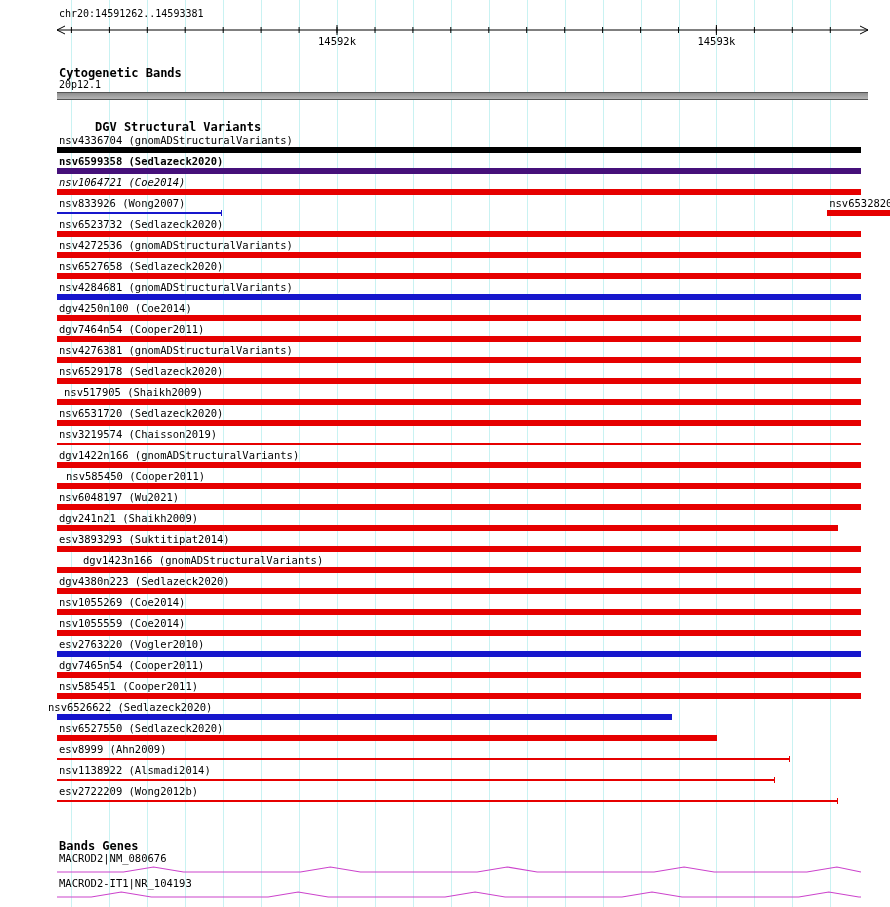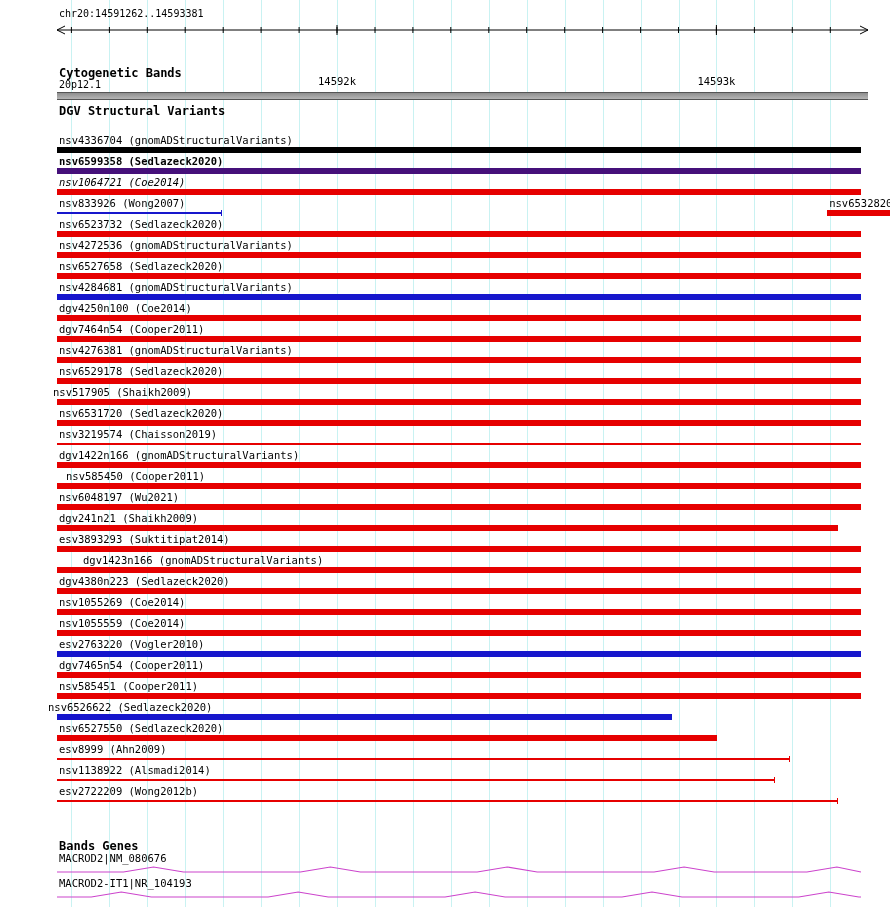--- a/index.html
+++ b/index.html
@@ -7,29 +7,29 @@
     width:890px;height:907px;background:#ffffff;
     font-family:"DejaVu Sans Mono","Liberation Mono",monospace;
     font-size:10.5px;color:#000;
   }
   .page{position:relative;width:890px;height:907px;overflow:hidden;background:#fff;}
   .gridline{position:absolute;top:0;bottom:0;width:1px;background:var(--grid);}
   .section-title{position:absolute;left:59px;font-weight:bold;font-size:12px;white-space:nowrap;}
   .small-label{position:absolute;left:59px;font-size:10px;white-space:nowrap;}
   #region-label{top:8px;}
   #ruler-svg{position:absolute;left:0;top:0;width:890px;height:52px;}
-  .tick-label{position:absolute;top:35px;transform:translateX(-50%);font-size:10.5px;white-space:nowrap;margin-top:40px;}
+  .tick-label{position:absolute;top:35px;transform:translateX(-50%);font-size:10.5px;white-space:nowrap;}
   #cyto-title{top:66px;}
   #cyto-band-label{top:79px;}
   #cyto-bar{
     position:absolute;left:57px;top:92px;width:811px;height:8px;
     background:linear-gradient(to bottom,var(--band_dark),var(--band_light));
     border-top:1px solid #555;border-bottom:1px solid #555;box-sizing:border-box;
   }
-  #dgv-title{top:104px;}
+  #dgv-title{top:120px;margin-left:36px;}
   .track-row{position:absolute;left:0;width:890px;height:21px;padding-left:36px;}
   .feat-label{position:absolute;top:0;height:13px;line-height:13px;white-space:nowrap;font-size:10.5px;}
   .feat-bar{position:absolute;top:13px;height:6px;}
   .feat-bar.line{top:15px;height:2px;}
   .feat-bar.line-tick{top:15px;height:2px;}
   .end-tick{position:absolute;right:0;top:-2px;width:1px;height:6px;}
   #refseq-title{top:839px;}
   .gene-label{position:absolute;left:59px;height:13px;line-height:13px;white-space:nowrap;font-size:10.5px;}
   .gene-glyph{position:absolute;left:0;width:890px;height:12px;}
 </style>
@@ -147,21 +147,21 @@
       </div>
       <div class="track-row" style="top: 344px;">
         <div class="feat-label" style="left: 59px;">nsv4276381 (gnomADStructuralVariants)</div>
         <div class="feat-bar box" style="left: 57px; width: 804px; background: rgb(230, 0, 0);"></div>
       </div>
       <div class="track-row" style="top: 365px;">
         <div class="feat-label" style="left: 59px;">nsv6529178 (Sedlazeck2020)</div>
         <div class="feat-bar box" style="left: 57px; width: 804px; background: rgb(230, 0, 0);"></div>
       </div>
       <div class="track-row" style="top: 386px;">
-        <div class="feat-label" style="left: 53px;">nsv517905 (Shaikh2009)</div>
+        <div class="feat-label" style="left: 64px;">nsv517905 (Shaikh2009)</div>
         <div class="feat-bar box" style="left: 57px; width: 804px; background: rgb(230, 0, 0);"></div>
       </div>
       <div class="track-row" style="top: 407px;">
         <div class="feat-label" style="left: 59px;">nsv6531720 (Sedlazeck2020)</div>
         <div class="feat-bar box" style="left: 57px; width: 804px; background: rgb(230, 0, 0);"></div>
       </div>
       <div class="track-row" style="top: 428px;">
         <div class="feat-label" style="left: 59px;">nsv3219574 (Chaisson2019)</div>
         <div class="feat-bar line" style="left: 57px; width: 804px; background: rgb(230, 0, 0);"></div>
       </div>

